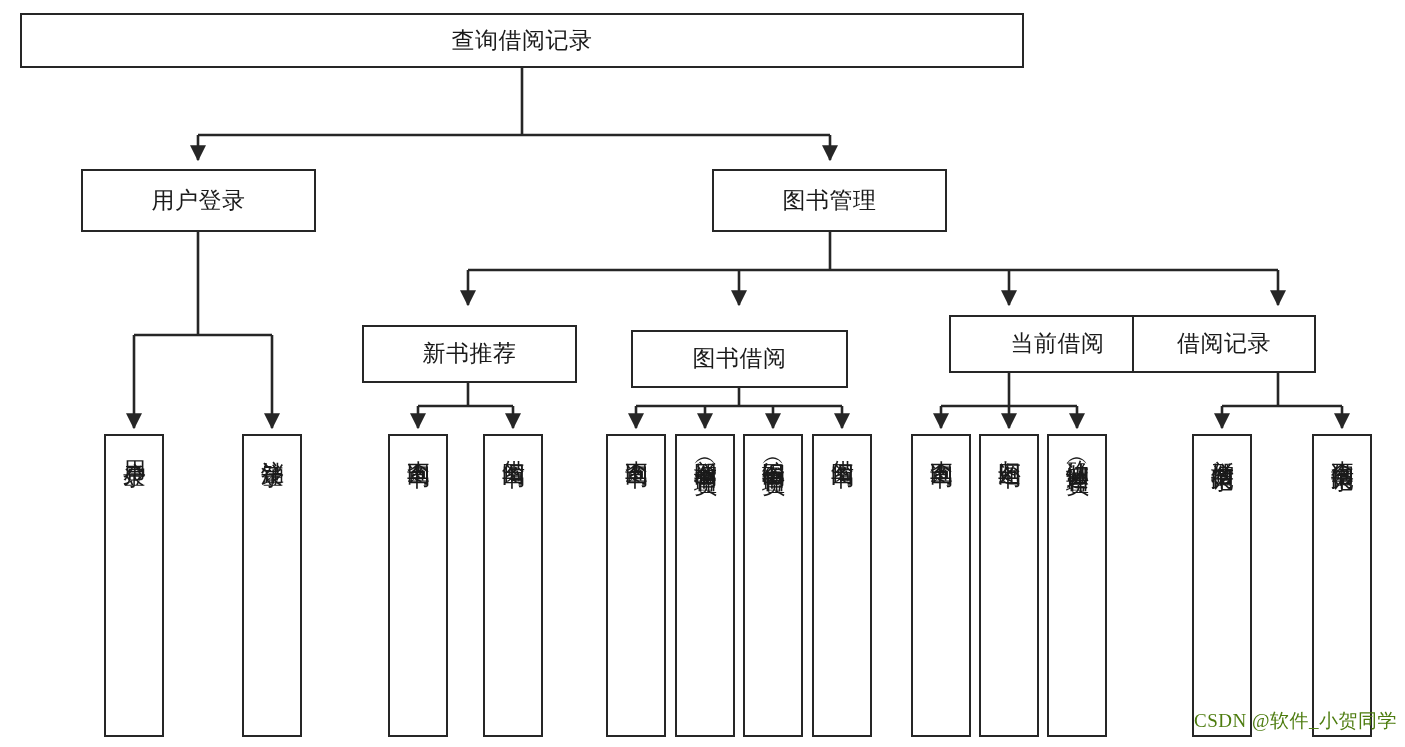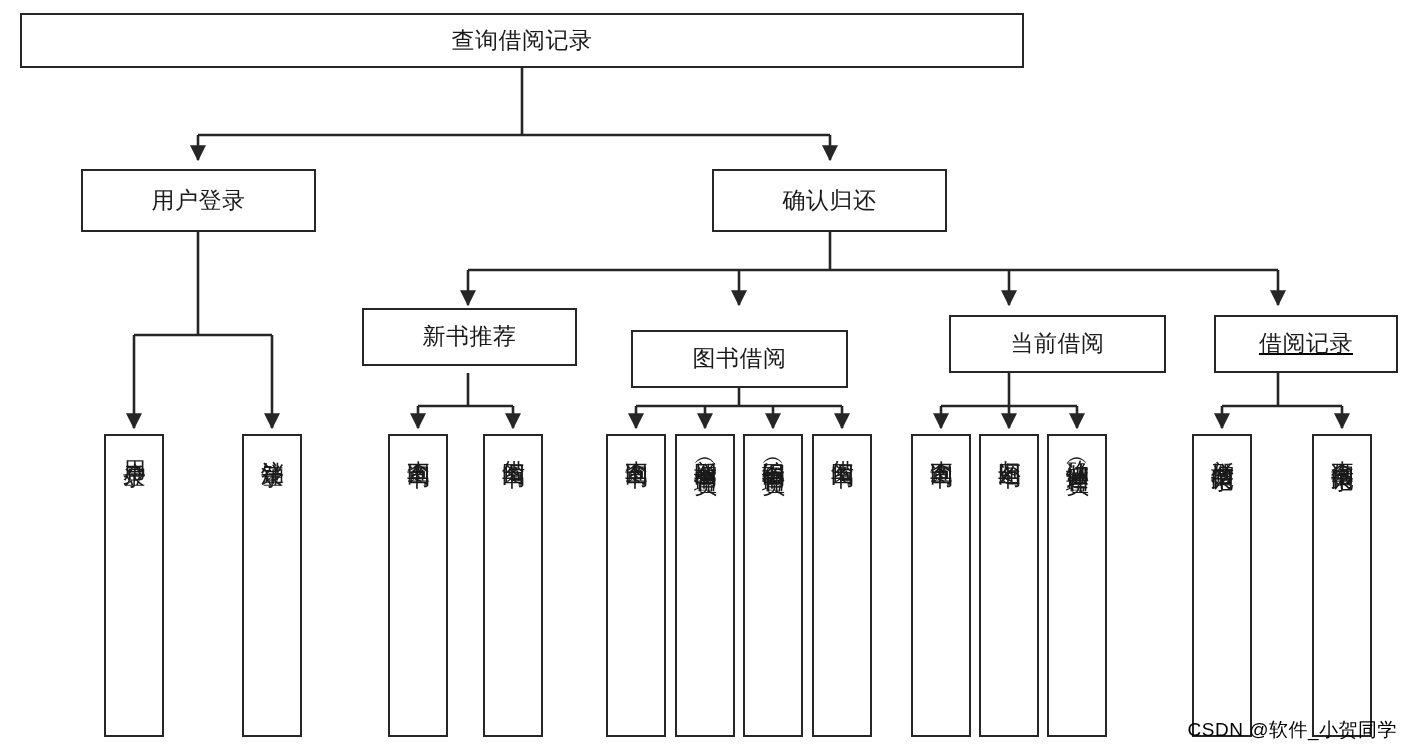--- a/index.html
+++ b/index.html
@@ -60,27 +60,27 @@
     text-orientation: upright;
     font-size: 23px;
     line-height: 1.12;
     letter-spacing: 2px;
     white-space: nowrap;
   }
   
   #watermark {
     position: absolute;
     right: 8px;
-    bottom: 4px;
+    bottom: 13px;
     font-size: 19px;
-    color: #000000;
+    color: #4d7c0f;
     letter-spacing: 0.5px;
     z-index: 6;
     white-space: nowrap;
-    font-family: Liberation Sans, sans-serif;
+    font-family: Liberation Serif, serif;
   }
 </style>
 </head>
 <body>
 
 <div id="canvas">
 
   <svg id="diagram-svg" viewBox="0 0 1405 747">
     <defs>
       <marker id="arrow" viewBox="0 0 10 10" refX="9.2" refY="5" markerWidth="6.2" markerHeight="6.2" orient="auto-start-reverse">
@@ -132,33 +132,33 @@
   </svg>
 
   <div class="node horiz root" style="left:20px; top:13px; width:1004px; height:55px;">
     <span class="node-label">查询借阅记录</span>
   </div>
 
   <div class="node horiz" style="left:81px; top:169px; width:235px; height:63px;">
     <span class="node-label">用户登录</span>
   </div>
   <div class="node horiz" style="left:712px; top:169px; width:235px; height:63px;">
-    <span class="node-label">确认归还</span>
-  </div>
-
-  <div class="node horiz" style="left:362px; top:308px; width:215px; height:58px;">
+    <span class="node-label">图书管理</span>
+  </div>
+
+  <div class="node horiz" style="left:362px; top:325px; width:215px; height:58px;">
     <span class="node-label">新书推荐</span>
   </div>
   <div class="node horiz" style="left:631px; top:330px; width:217px; height:58px;">
     <span class="node-label">图书借阅</span>
   </div>
   <div class="node horiz" style="left:902px; top:315px; width:217px; height:58px;margin-left:47px;">
     <span class="node-label">当前借阅</span>
   </div>
-  <div class="node horiz" style="left:1214px; top:315px; width:184px; height:58px;text-decoration:underline;">
+  <div class="node horiz" style="left:1132px; top:315px; width:184px; height:58px;">
     <span class="node-label">借阅记录</span>
   </div>
 
   <div class="node vert" style="left:104px; top:434px; width:60px; height:303px;">
     <span class="node-label">用户登录</span>
   </div>
   <div class="node vert" style="left:242px; top:434px; width:60px; height:303px;">
     <span class="node-label">注销登录</span>
   </div>
 

